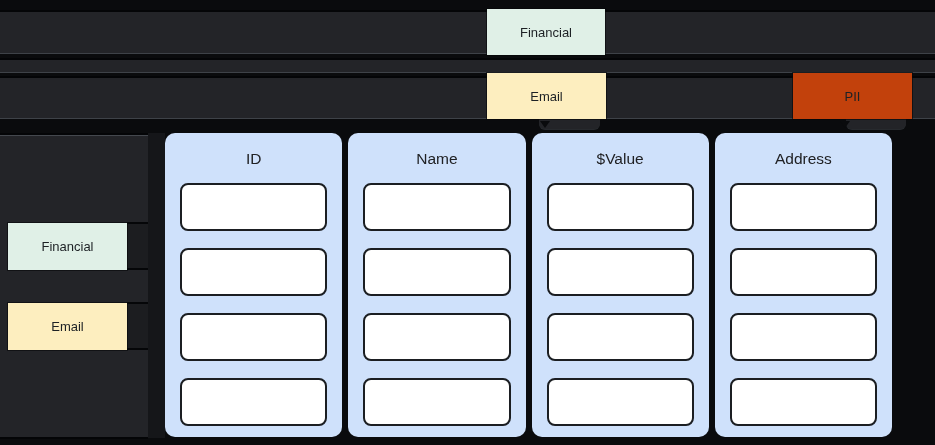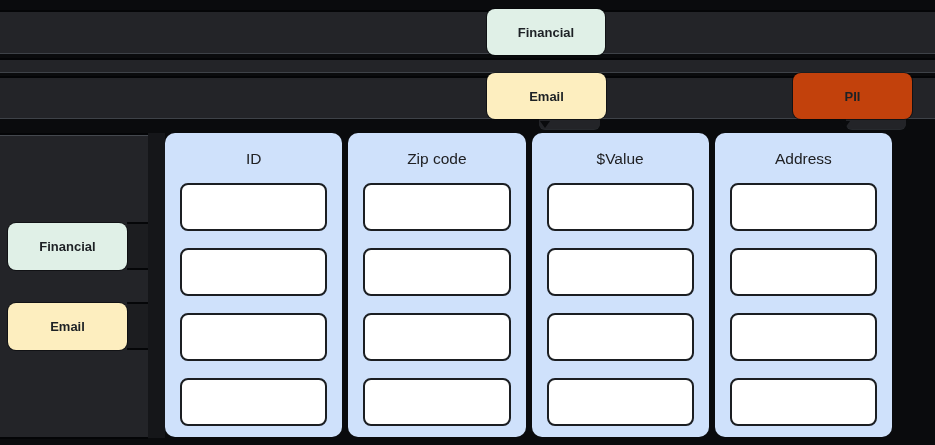--- a/index.html
+++ b/index.html
@@ -8,21 +8,21 @@
 
   
   .band{position:absolute;left:0;right:0;background:#232428;
         border-top:2px solid #040507;border-bottom:1px solid #3e4248;}
   .band-a{top:10px;height:41px;}
   .band-b{top:58px;height:12px;}
   .band-c{top:76px;height:40px;}
 
   
   .chip{position:absolute;display:flex;align-items:center;justify-content:center;
-        border-radius:8px;font-weight:bold;font-size:13px;color:#1d2125;
+        border-radius:0;font-weight:normal;font-size:13px;color:#1d2125;
         box-shadow:0 0 0 1px rgba(5,6,8,.6);}
   .chip-mint{background:#e0f0e7;}
   .chip-yellow{background:#fdeebf;text-align:right;}
   .chip-pink{background:#c2410c;}
   .top-financial{left:487px;top:9px;width:118px;height:46px;}
   .top-email{left:487px;top:73px;width:119px;height:46px;}
   .top-pii{left:793px;top:73px;width:119px;height:46px;}
 
   
   .stub{position:absolute;top:119px;height:10px;background:#232428;
@@ -95,30 +95,30 @@
     <div class="col">
       <div class="col-header">ID</div>
       <div class="cells">
         <div class="cell"></div>
         <div class="cell"></div>
         <div class="cell"></div>
         <div class="cell"></div>
       </div>
     </div>
 
+
     <div class="col">
-      <div class="col-header">Zip code</div>
+      <div class="col-header">Name</div>
       <div class="cells">
         <div class="cell"></div>
         <div class="cell"></div>
         <div class="cell"></div>
         <div class="cell"></div>
       </div>
     </div>
-
 
     <div class="col">
       <div class="col-header">$Value</div>
       <div class="cells">
         <div class="cell"></div>
         <div class="cell"></div>
         <div class="cell"></div>
         <div class="cell"></div>
       </div>
     </div>

